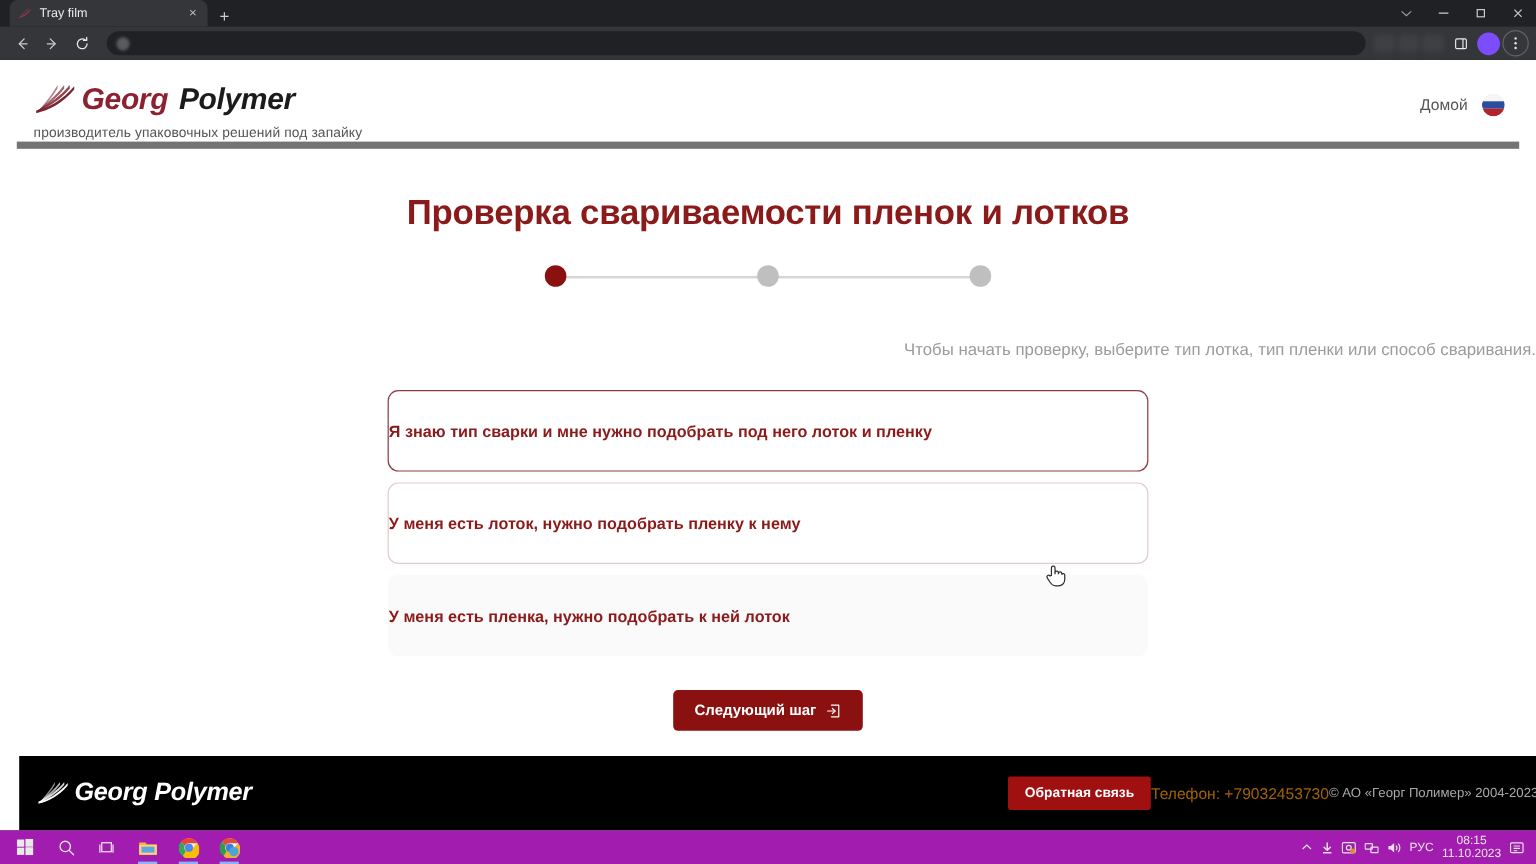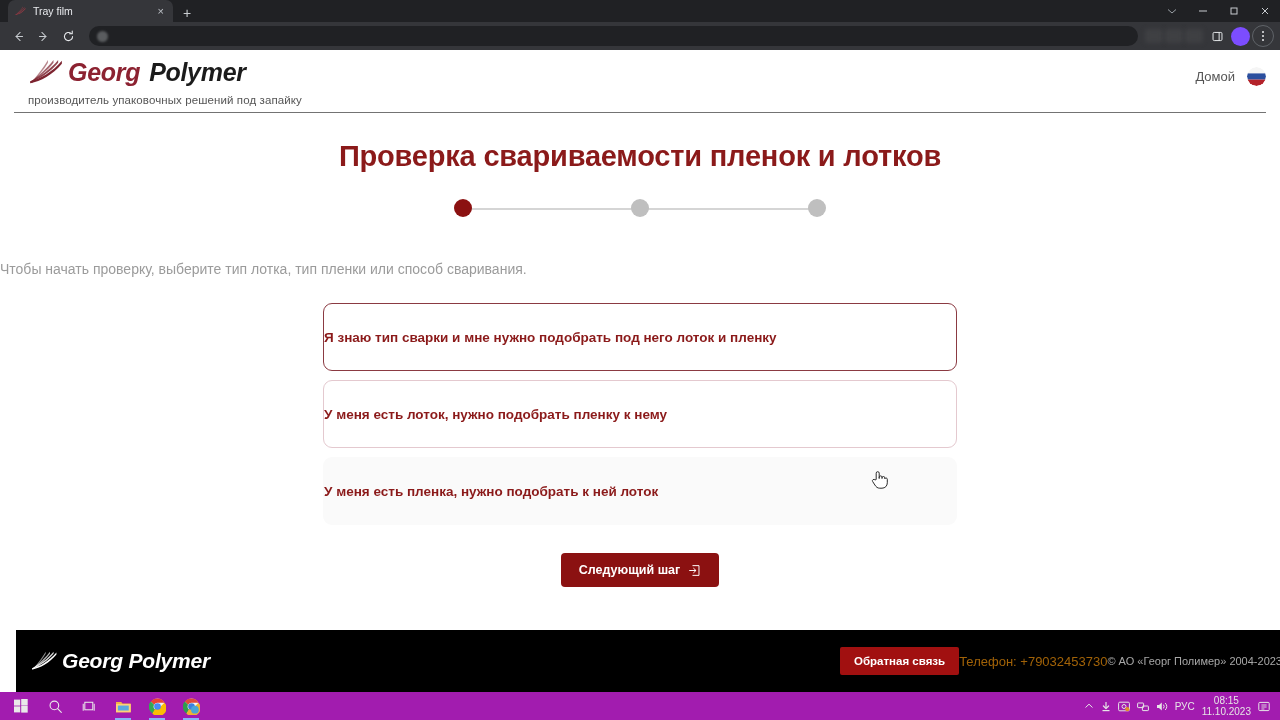--- a/index.html
+++ b/index.html
@@ -61,52 +61,52 @@
     display: flex; align-items: center; justify-content: center; color: #fff; font-size: 9px; font-style: italic; }
   .menu-dots { width: 22px; height: 22px; border-radius: 50%; border: 1px solid #5f6368;
     display: flex; flex-direction: column; align-items: center; justify-content: center; gap: 2px; }
   .menu-dots i { width: 2px; height: 2px; border-radius: 50%; background: #e8eaed; display: block; }
 
   
   .viewport { flex: 1; background: #ffffff; position: relative; overflow: hidden; }
 
   .site-header {
     height: 62px; padding: 8px 14px 0 14px; position: relative;
-    border-bottom: 1px solid #737373; margin: 1px 14px; width: calc(100% - 28px);
+    border-bottom: 6px solid #737373; margin: 12px 14px; width: calc(100% - 28px);
   }
   .brand { display: flex; align-items: flex-end; gap: 2px; }
   .brand-mark { width: 38px; height: 26px; flex: 0 0 38px; }
   .brand-text { font-size: 25px; font-weight: 700; font-style: italic; letter-spacing: -.3px; line-height: 1; }
   .brand-georg { color: #8c2231; }
   .brand-polymer { color: #1b1b1b; margin-left: 7px; }
   .tagline { font-size: 11.5px; color: #555; margin-top: 9px; letter-spacing: .1px; }
 
   .header-right {
-    position: absolute; right: 0px; top: 16px; display: flex; align-items: center; gap: 12px;
+    position: absolute; right: 12px; top: 16px; display: flex; align-items: center; gap: 12px;
   }
   .nav-home { font-size: 13px; color: #555; }
   .flag { width: 19px; height: 19px; border-radius: 50%; overflow: hidden; display: block; }
 
   .content { padding-top: 26px; }
   .page-title {
     text-align: center; color: #8b1a1a; font-size: 29px; font-weight: 700;
     letter-spacing: -.2px;
   }
 
   .stepper { margin: 26px auto 0; width: 372px; height: 20px; position: relative; }
   .step-line {
     position: absolute; top: 9px; left: 8px; right: 8px; height: 2px; background: #d5d5d5;
   }
   .step-dot {
     position: absolute; top: 0; width: 18px; height: 18px; border-radius: 50%; background: #bfbfbf;
   }
   .step-dot.active { background: #8b1111; }
 
   .subtitle {
-    text-align: left; color: #9b9b9b; font-size: 14px; margin-top: 42px;
+    text-align: right; color: #9b9b9b; font-size: 14px; margin-top: 42px;
   }
 
   .options { width: 634px; margin: 26px auto 0; }
   .opt-card {
     height: 68px; border-radius: 9px; display: flex; align-items: center; justify-content: flex-start;
     color: #8b1a1a; font-size: 13.5px; font-weight: 700; margin-bottom: 9px;
     background: #ffffff; border: 1px solid #8b3a42;
   }
   .opt-card.subtle { border-color: #e4c9cf; }
   .opt-card.faded { border-color: transparent; background: #fafafa; color: #8b1a1a; }

